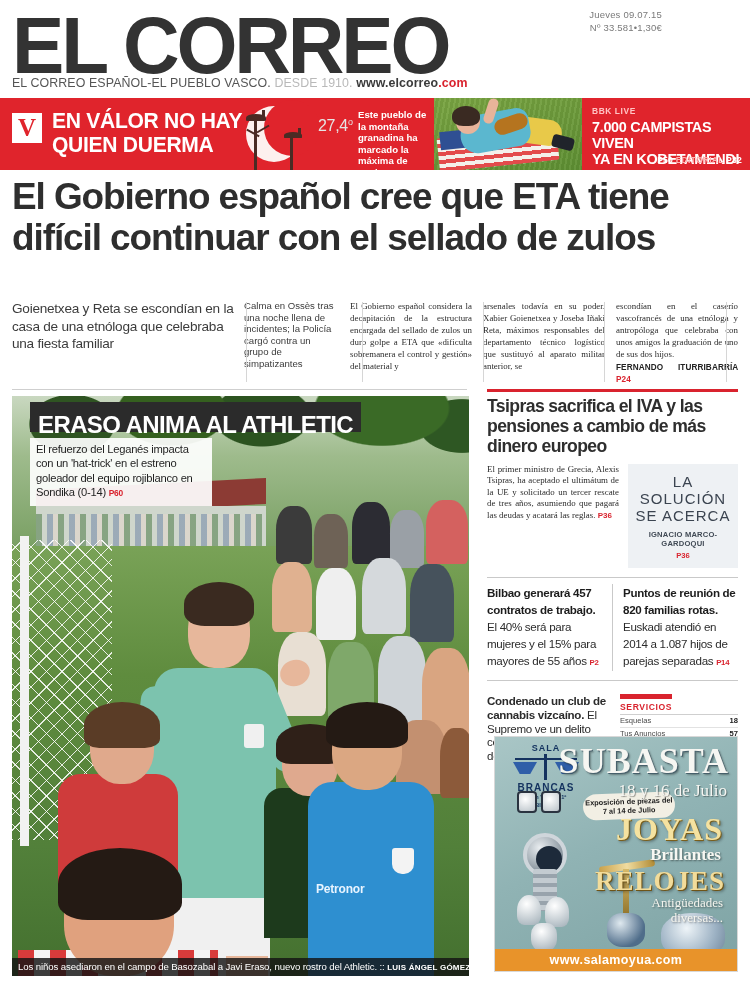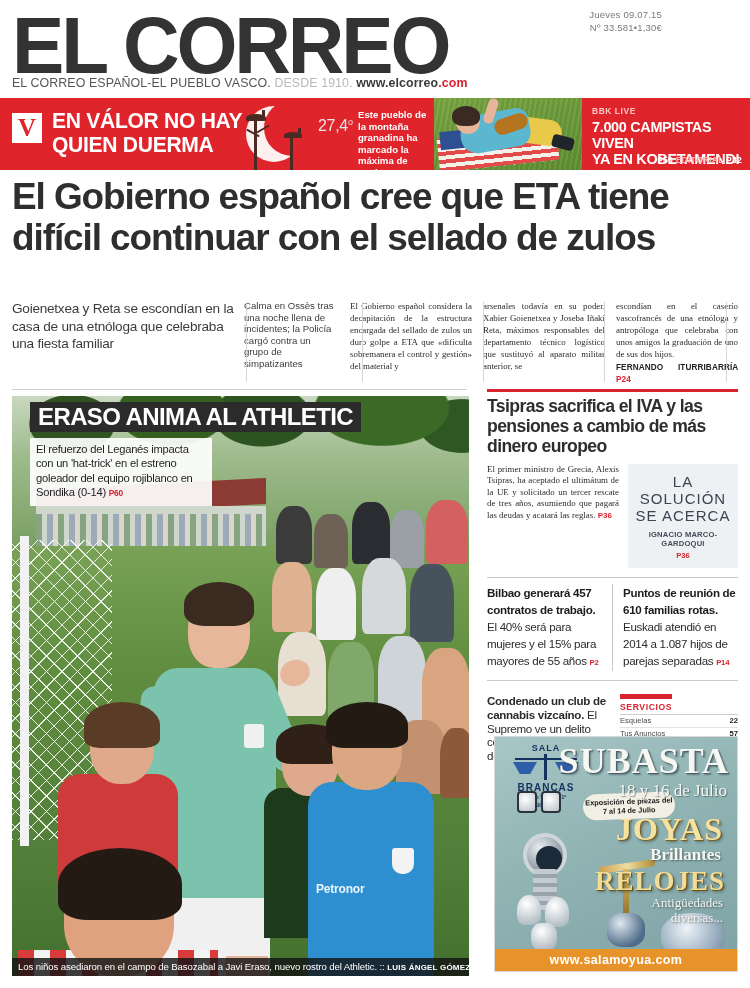--- a/index.html
+++ b/index.html
@@ -216,21 +216,21 @@
     background:#241a14; border-radius:50% 50% 24% 24%; }
   .kid4-shirt { position:absolute; left:6px; top:554px; width:200px; height:30px;
     background: repeating-linear-gradient(90deg,#d93b3b 0 16px,#f4f4f4 16px 32px); }
   .pl-leg-l { position:absolute; left:164px; top:560px; width:42px; height:24px; background:#e7b79b; }
   .pl-leg-r { position:absolute; left:214px; top:560px; width:42px; height:24px; background:#e7b79b; }
 
   
   .ph-kicker {
     position:absolute; left:18px; top:6px; height:30px;
     background:#2b2b2b; color:#fff; font-weight:bold; font-size:24px;
-    line-height:30px; padding:0 8px; letter-spacing:-0.6px; white-space:nowrap;
+    line-height:30px; padding:8px 8px; letter-spacing:-0.6px; white-space:nowrap;
   }
   .ph-sub {
     position:absolute; left:18px; top:42px; width:182px;
     background:rgba(255,255,255,0.92); color:#1f1f1f;
     font-size:11.2px; line-height:14.4px; padding:4px 6px 5px 6px; letter-spacing:-0.25px;
   }
   .ph-sub .pg { color:#d9232e; font-weight:bold; font-size:8.4px; }
   .ph-caption {
     position:absolute; left:0; bottom:0; width:100%; height:18px;
     background:rgba(20,20,20,.82); color:#fff;
@@ -527,40 +527,40 @@
     <div class="r-hr"></div>
 
     <div class="briefs">
       <div class="brief">
         <b>Bilbao generará 457 contratos de trabajo.</b>
         <span>El 40% será para mujeres y el 15% para mayores de 55 años</span>
         <span class="pg">P2</span>
       </div>
       <div class="brief-div"></div>
       <div class="brief">
-        <b>Puntos de reunión de 610 familias rotas.</b>
+        <b>Puntos de reunión de 820 familias rotas.</b>
         <span>Euskadi atendió en 2014 a 1.087 hijos de parejas separadas</span>
         <span class="pg">P14</span>
       </div>
     </div>
 
     <div class="r-hr"></div>
 
     <div class="svc-wrap">
       <div class="svc-left">
         <b>Condenado un club de cannabis vizcaíno.</b>
         <span>El Supremo ve un delito contra la salud en cinco de los socios</span>
         <span class="pg">P7</span>
       </div>
       <div class="svc-box">
         <div class="svc-bar"></div>
         <div class="svc-title">SERVICIOS</div>
         <div class="svc-row">
           <span>Esquelas</span>
-          <b>22</b>
+          <b>18</b>
         </div>
         <div class="svc-row">
           <span>Tus Anuncios</span>
           <b>57</b>
         </div>
         <div class="svc-row">
           <span>El tiempo</span>
           <b>80</b>
         </div>
         <div class="svc-row">

